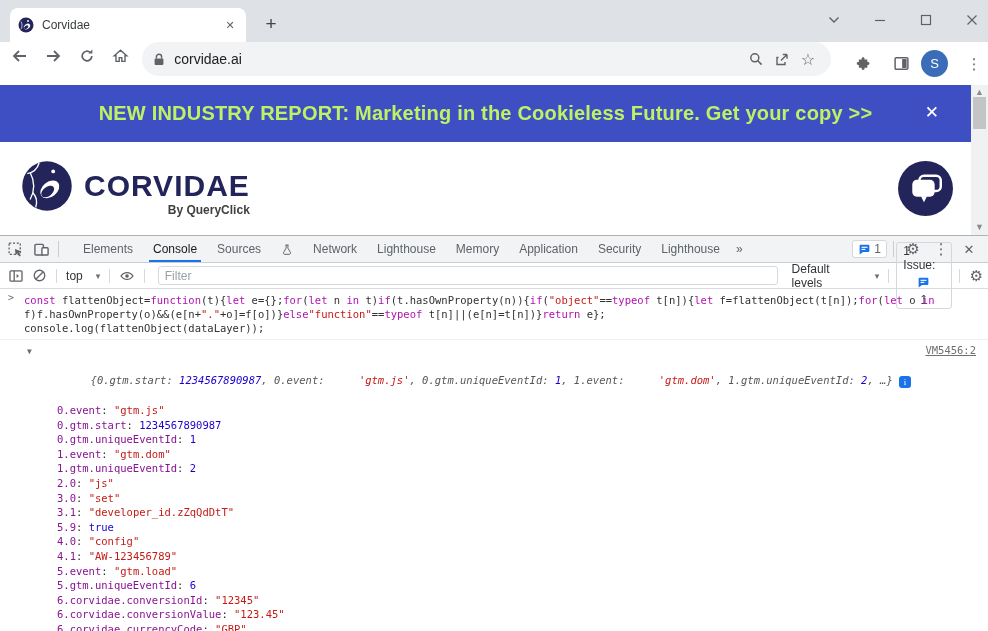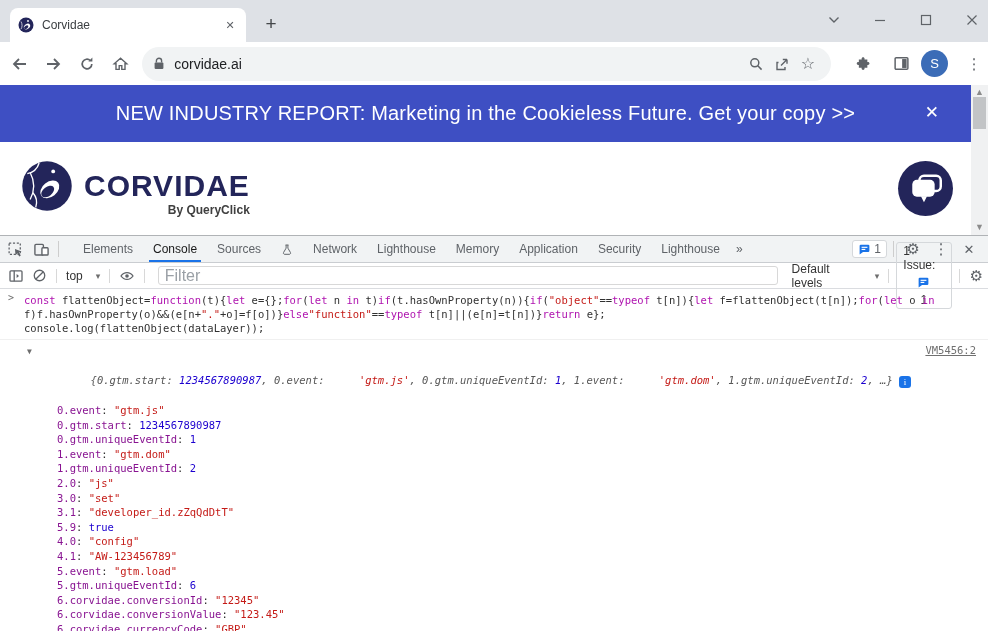--- a/index.html
+++ b/index.html
@@ -13,36 +13,36 @@
          border-radius:8px 8px 0 0; display:flex; align-items:center; padding:0 8px; }
   .tab-title { font-size:12px; color:#3c4043; margin-left:8px; flex:1; }
   .tab-close { color:#5f6368; font-size:11px; width:16px; height:16px; line-height:16px; text-align:center; border-radius:8px; }
   .newtab { position:absolute; left:258px; top:11px; width:26px; height:26px; color:#44474a;
             font-size:19px; font-weight:400; text-align:center; line-height:25px; }
   .winctrl { position:absolute; top:0; height:40px; display:flex; align-items:center; right:6px; gap:26px; }
   .winbtn { width:20px; height:20px; display:flex; align-items:center; justify-content:center; }
 
   
   .toolbar { position:absolute; left:0; top:42px; width:988px; height:43px; background:#fff;
-             display:flex; align-items:center; }
+             display:flex; }
   .navbtn { width:28px; height:28px; display:flex; align-items:center; justify-content:center; margin-left:6px; }
   .omnibox { margin-left:8px; width:700px; height:34px; background:#f1f3f4; border-radius:17px;
              display:flex; align-items:center; padding:0 10px; }
   .url { font-size:14px; color:#202124; margin-left:8px; flex:1; }
   .omni-ic { width:26px; height:26px; display:flex; align-items:center; justify-content:center; }
   .tb-right { display:flex; align-items:center; margin-left:10px; gap:6px; }
   .avatar { width:27px; height:27px; border-radius:50%; background:#3b6cb7; color:#fff; font-size:13px;
             display:flex; align-items:center; justify-content:center; }
   .star-glyph { font-size:16px; color:#5f6368; }
   .dots-glyph { font-size:15px; color:#5f6368; letter-spacing:0; }
 
   
   .banner { position:absolute; left:0; top:85px; width:971px; height:57px; background:#3e4fc3;
             display:flex; align-items:center; justify-content:center; }
-  .banner-text { color:#ffffff; font-size:20px; font-weight:400; letter-spacing:.2px; }
+  .banner-text { color:#bef264; font-size:20px; font-weight:700; letter-spacing:.2px; }
   .banner-close { position:absolute; right:32px; top:17px; color:#fff; font-size:17px; }
   .site { position:absolute; left:0; top:142px; width:971px; height:93px; background:#fff; }
   .logo { position:absolute; left:20px; top:17px; display:flex; align-items:flex-start; }
   .logo-words { margin-left:10px; padding-top:13px; }
   .logo-name { font-size:30px; font-weight:bold; color:#23255a; letter-spacing:1px; line-height:28px; }
   .logo-tag { font-size:12px; font-weight:bold; color:#404040; text-align:right; margin-top:3px; }
   .chat { position:absolute; left:897px; top:18px; }
   .scrollbar { position:absolute; right:0; top:85px; width:17px; height:150px; background:#f0f1f2; }
   .sb-arrow { position:absolute; left:4px; width:9px; height:9px; color:#8b8b8b; font-size:9px; line-height:9px; }
   .sb-thumb { position:absolute; left:2px; top:12px; width:13px; height:32px; background:#c2c4c6; }
@@ -63,21 +63,21 @@
                  border:1px solid #d5d8db; background:#fff; border-radius:3px; padding:1px 5px; }
   .gear-glyph { font-size:15px; color:#5f6368; }
   .x-glyph { font-size:13px; color:#5f6368; }
 
   .con-toolbar { height:26px; background:#fff; border-bottom:1px solid #dadce0; display:flex; align-items:center; padding-left:4px; }
   .ct-ic { width:24px; height:24px; display:flex; align-items:center; justify-content:center; }
   .ct-sep { width:1px; height:14px; background:#d8d8d8; margin:0 5px; }
   .ct-drop { font-size:12px; color:#333; display:flex; align-items:center; gap:13px; padding:0 4px; }
   .caret { font-size:9px; color:#6e6e6e; }
   .filter-box { margin-left:8px; width:632px; height:19px; border:1px solid #d8d8d8; border-radius:3px;
-                font-size:16px; color:#333; padding:0 6px; font-family:"Liberation Sans",sans-serif; }
+                font-size:12px; color:#333; padding:0 6px; font-family:"Liberation Sans",sans-serif; }
   .filter-box::placeholder { color:#9aa0a6; }
   .issue-btn { display:flex; align-items:center; gap:4px; font-size:12px; color:#333;
                border:1px solid #d5d8db; border-radius:3px; padding:1px 6px; margin:0 2px;flex-direction:column; }
 
   
   .console-out { font-family:"DejaVu Sans Mono", monospace; font-size:10.5px; color:#303030; }
   .msg-input { position:relative; padding:4px 8px 4px 24px; border-bottom:1px solid #f0f0f0; }
   .msg-input .chev { position:absolute; left:8px; top:3px; color:#6e6e6e; font-size:10px; }
   .code-line { line-height:14px; white-space:pre; }
   .tk-k { color:#af13af; }

